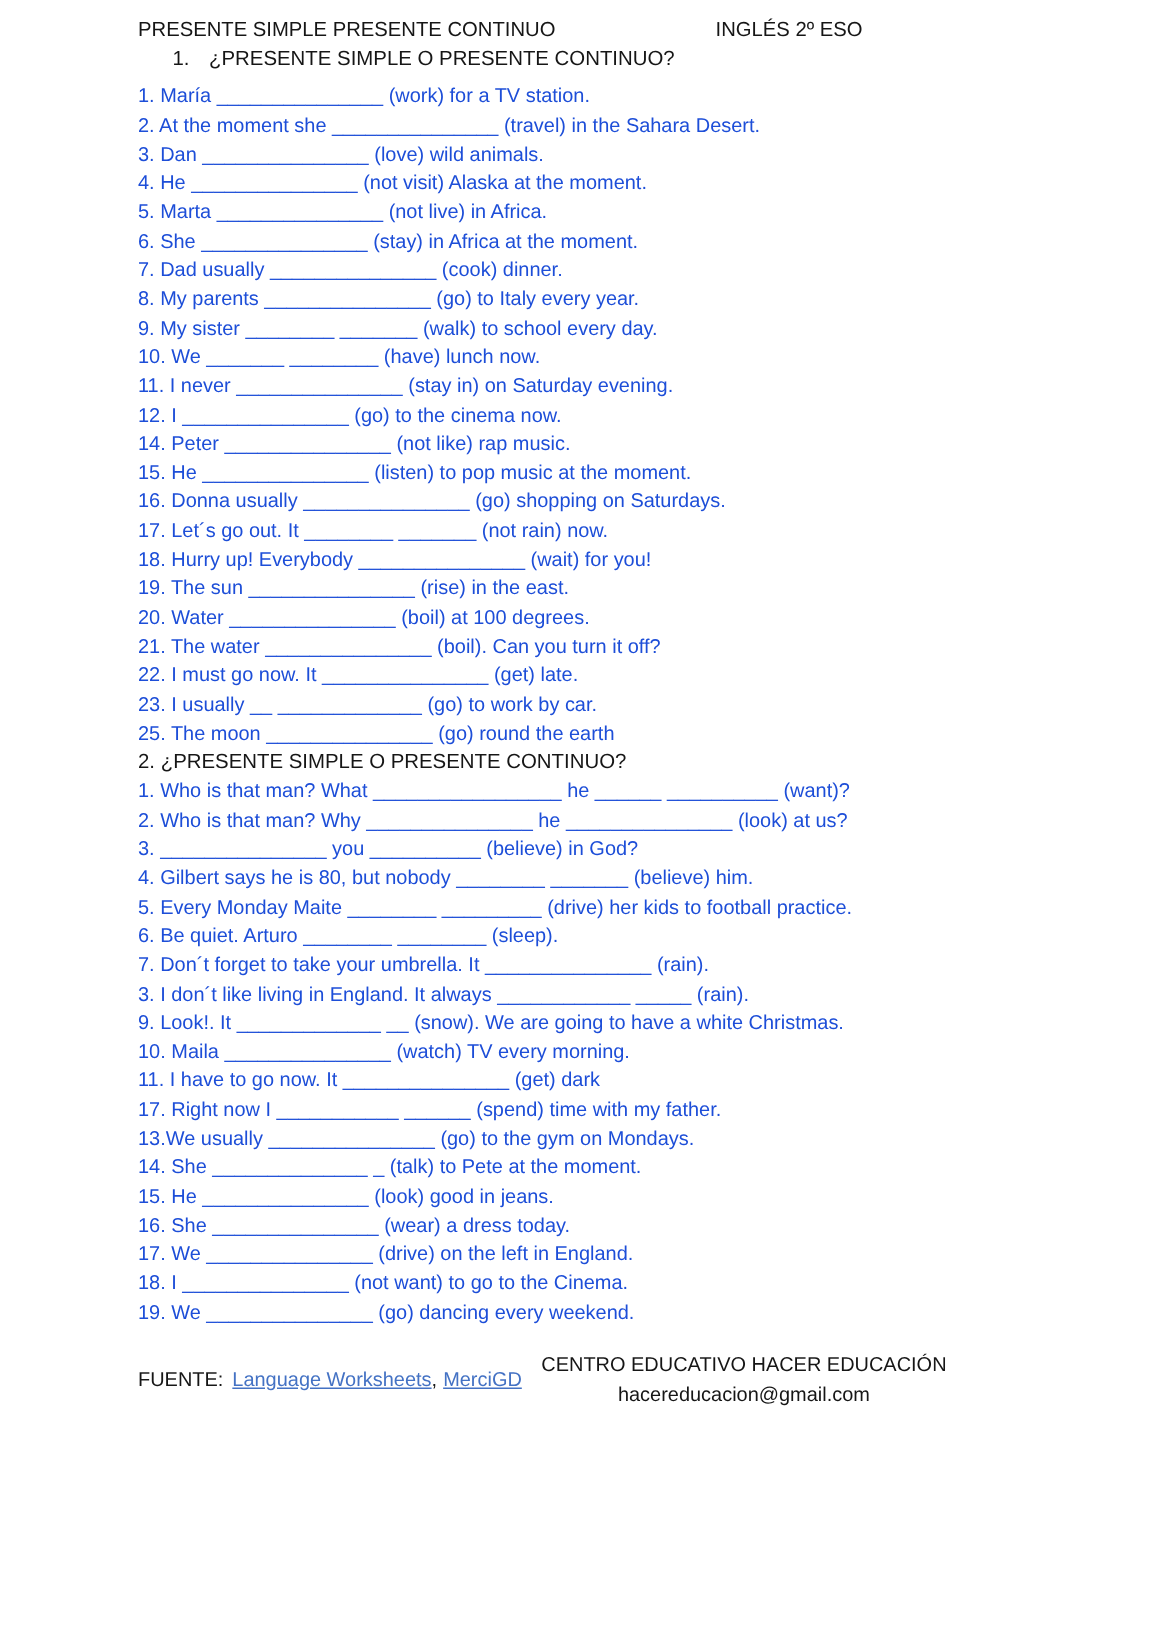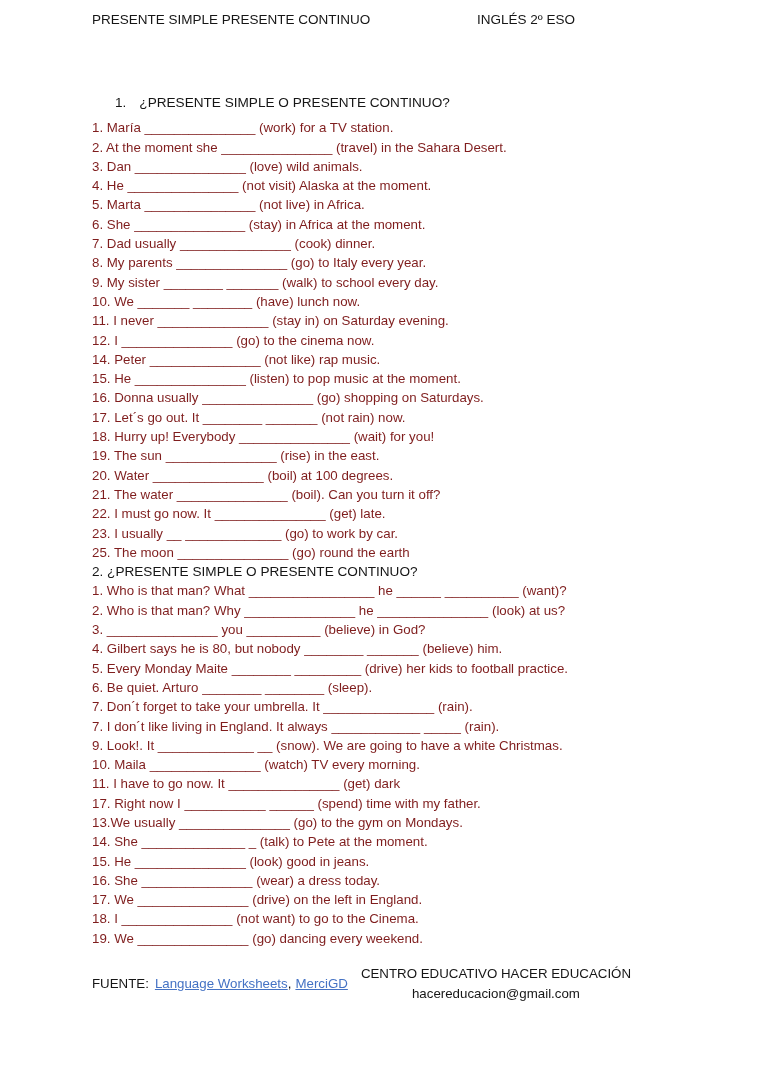--- a/index.html
+++ b/index.html
@@ -10,25 +10,25 @@
     position:relative;
     font-family:"Liberation Sans", sans-serif;
     color:#1d1d1d;
     overflow:hidden;
   }
   .content { padding:10px 28px 0 92px; }
 
   .doc-header { position:relative; height:19px; font-size:13.5px; line-height:19px; color:#161616; }
   .doc-header .hdr-right { position:absolute; left:385px; top:0; white-space:nowrap; }
 
-  .ex-heading1 { margin-top:64px; font-size:13.6px; line-height:19.3px; white-space:nowrap; color:#161616; }
+  .ex-heading1 { font-size:13.6px; line-height:19.3px; white-space:nowrap; color:#161616; }
   .ex-heading1 .heading-num { display:inline-block; margin-left:23px; margin-right:13px; }
 
   .sentences { margin-top:6px; }
-  .sentence { font-size:13.3px; line-height:19.3px; white-space:nowrap; color:#7f1d1d; }
+  .sentence { font-size:13.3px; line-height:19.3px; white-space:nowrap; color:#1d4ed8; }
 
   .ex-heading2 { font-size:13.6px; line-height:19.3px; white-space:nowrap; color:#161616; }
 
   .doc-footer { margin-top:16px; display:flex; align-items:center; font-size:13.3px; line-height:19.5px; color:#161616; }
   .footer-left { white-space:nowrap; }
   .footer-left a { color:var(--link-color,#4472c4); text-decoration:underline; cursor:pointer; }
   .footer-left .src-label { margin-right:6px; }
   .footer-left .sep { margin-right:4px; }
   .footer-right { margin-left:13px; text-align:center; white-space:nowrap; }
 </style>
@@ -76,21 +76,21 @@
     <div class="ex-heading2">2. ¿PRESENTE SIMPLE O PRESENTE CONTINUO?</div>
 
     <div class="sentences" style="margin-top:0">
         <div class="sentence">1. Who is that man? What _________________ he ______ __________ (want)?</div>
         <div class="sentence">2. Who is that man? Why _______________ he _______________ (look) at us?</div>
         <div class="sentence">3. _______________ you __________ (believe) in God?</div>
         <div class="sentence">4. Gilbert says he is 80, but nobody ________ _______ (believe) him.</div>
         <div class="sentence">5. Every Monday Maite ________ _________ (drive) her kids to football practice.</div>
         <div class="sentence">6. Be quiet. Arturo ________ ________ (sleep).</div>
         <div class="sentence">7. Don´t forget to take your umbrella. It _______________ (rain).</div>
-        <div class="sentence">7. I don´t like living in England. It always ____________ _____ (rain).</div>
+        <div class="sentence">3. I don´t like living in England. It always ____________ _____ (rain).</div>
         <div class="sentence">9. Look!. It _____________ __ (snow). We are going to have a white Christmas.</div>
         <div class="sentence">10. Maila _______________ (watch) TV every morning.</div>
         <div class="sentence">11. I have to go now. It _______________ (get) dark</div>
         <div class="sentence">17. Right now I ___________ ______ (spend) time with my father.</div>
         <div class="sentence">13.We usually _______________ (go) to the gym on Mondays.</div>
         <div class="sentence">14. She ______________ _ (talk) to Pete at the moment.</div>
         <div class="sentence">15. He _______________ (look) good in jeans.</div>
         <div class="sentence">16. She _______________ (wear) a dress today.</div>
         <div class="sentence">17. We _______________ (drive) on the left in England.</div>
         <div class="sentence">18. I _______________ (not want) to go to the Cinema.</div>

